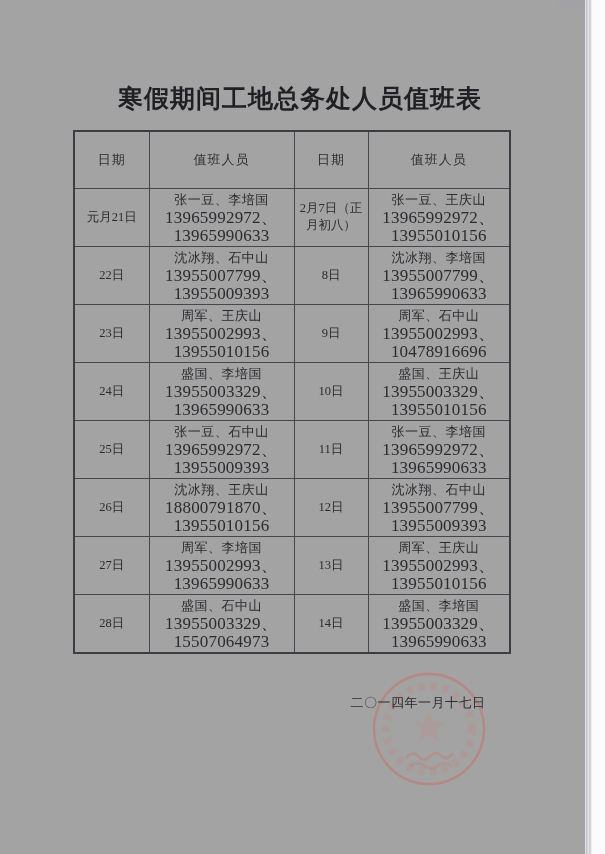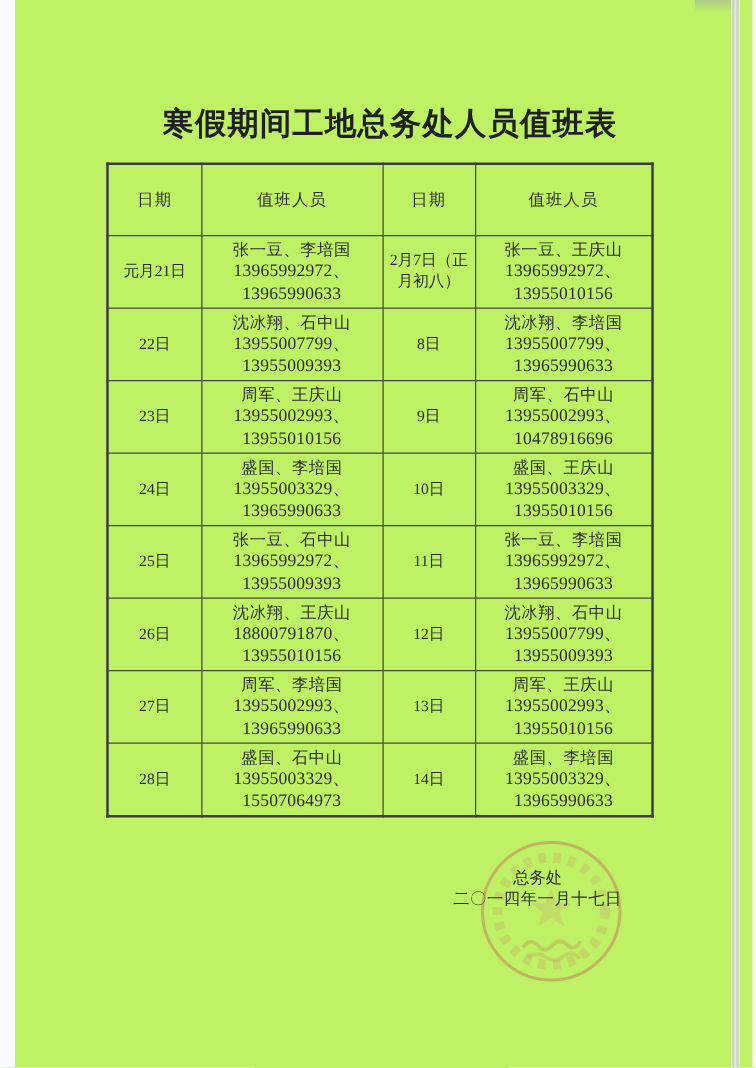--- a/index.html
+++ b/index.html
@@ -5,22 +5,22 @@
   html,body{margin:0;padding:0;}
   body{
     width:605px;height:854px;
     background:#fbfbfd;
     font-family:"Liberation Serif", serif;
     color:#2b2b30;
     position:relative;
     overflow:hidden;
   }
   .page{
-    position:absolute;left:12px;top:0;width:590px;height:854px;
-    background:#bef264;
+    position:absolute;left:0;top:0;width:590px;height:854px;
+    background:#a3a3a3;
   }
   
   .scan-edge{
     position:absolute;left:585px;top:0;width:7px;height:854px;
     background:linear-gradient(90deg,#fefefe 0%,#c7c7d1 22%,#eeeef4 50%,#c4c4cf 75%,#fbfbfd 100%);
     opacity:.85;
   }
   .scan-smudge{
     position:absolute;left:556px;top:0;width:34px;height:10px;
     background:linear-gradient(180deg,rgba(160,160,170,.5),rgba(160,160,170,0));
@@ -52,21 +52,21 @@
     padding:1px 2px;
     font-weight:normal;
   }
   table.duty{border:2px solid #3c3c42;}
   table.duty thead tr{height:57px;}
   table.duty tbody tr{height:57px;}
   th.hd{font-size:13px;letter-spacing:1px;color:#2e2e33;}
   td.date-cell{font-size:12.5px;line-height:17px;color:#2b2b30;}
   td.staff-cell{font-size:13px;}
   .staff-names{font-size:13px;line-height:19px;letter-spacing:.5px;}
-  .staff-phones{font-size:14px;line-height:18px;letter-spacing:.2px;font-family:Liberation Serif, serif;}
+  .staff-phones{font-size:17px;line-height:18px;letter-spacing:.2px;font-family:Liberation Serif, serif;}
   .footer{
     position:absolute;left:328px;top:694px;width:180px;
     text-align:center;z-index:2;
   }
   .footer .dept{font-size:13px;line-height:16px;}
   .footer .sign-date{font-size:13px;line-height:17px;letter-spacing:.5px;text-align:center;}
   .stamp{
     position:absolute;left:371px;top:671px;width:116px;height:116px;
     z-index:1;
   }
@@ -197,20 +197,19 @@
     <svg width="116" height="116" viewBox="0 0 116 116">
       <circle cx="58" cy="58" r="55" fill="none" stroke="rgba(201,104,94,0.45)" stroke-width="2.4"></circle>
       <circle cx="58" cy="58" r="43" fill="none" stroke="rgba(208,118,108,0.20)" stroke-width="8" stroke-dasharray="6 6"></circle>
       <path d="M58 40 L62.5 51 L74 51.5 L65 58.8 L68.3 70 L58 63.5 L47.7 70 L51 58.8 L42 51.5 L53.5 51 Z" fill="rgba(212,125,115,0.18)"></path>
       <path d="M36 86 q6 -7 12 0 q5 6 11 -1 q6 -6 12 0 q5 5 10 -2" fill="none" stroke="rgba(205,110,100,0.30)" stroke-width="3" stroke-linecap="round"></path>
       <path d="M40 94 q8 -4 14 1 q7 5 14 -1 q6 -5 12 1" fill="none" stroke="rgba(205,110,100,0.22)" stroke-width="3" stroke-linecap="round"></path>
     </svg>
   </div>
 
   <div class="footer">
-    <div class="dept">总务处</div>
     <div class="sign-date">二〇一四年一月十七日</div>
   </div>
 
 </div>
 
 <div class="scan-smudge"></div>
 <div class="scan-edge"></div>
 
 </body></html>

